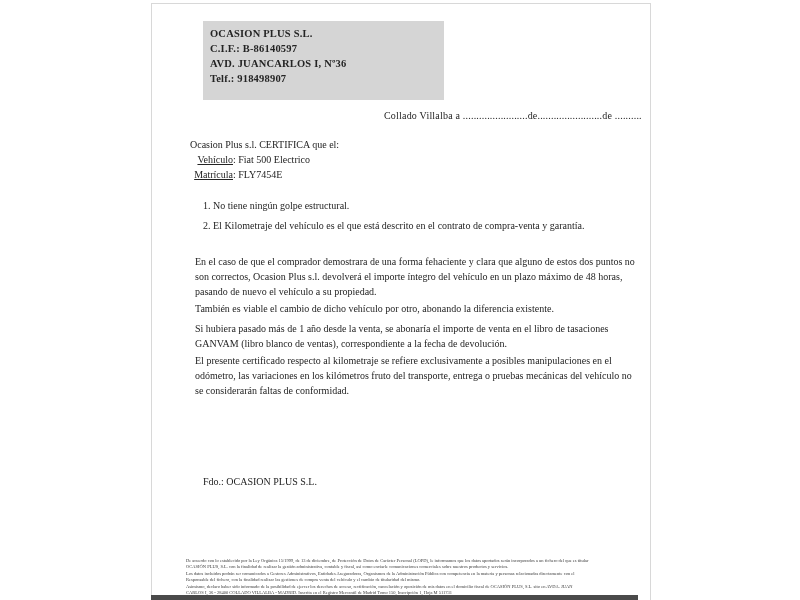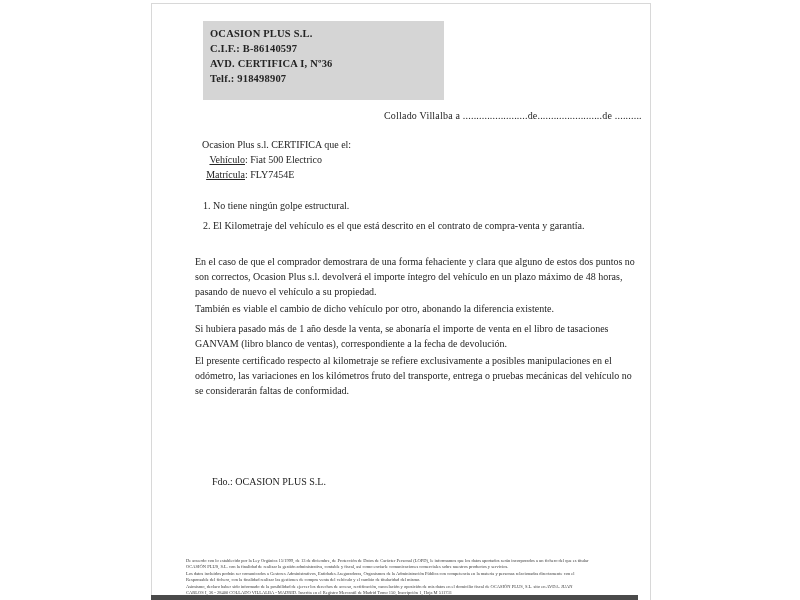--- a/index.html
+++ b/index.html
@@ -45,21 +45,21 @@
   }
   .date-line {
     position: absolute;
     left: 232px;
     top: 106px;
     font-size: 10px;
     letter-spacing: 0.2px;
   }
   .certify {
     position: absolute;
-    left: 50px;
+    left: 38px;
     top: 133px;
     font-size: 10px;
     line-height: 15px;
   }
   .certify .label {
     display: inline-block;
     width: 43px;
     text-decoration: underline;
     text-align: right;
   }
@@ -77,21 +77,21 @@
     font-size: 10px;
     line-height: 15px;
     text-align: left;
   }
   .para-1 { top: 250px; }
   .para-2 { top: 297px; }
   .para-3 { top: 317px; }
   .para-4 { top: 349px; }
   .signature {
     position: absolute;
-    left: 60px;
+    left: 51px;
     top: 472px;
     font-size: 10px;
   }
   .fine-print {
     position: absolute;
     left: 34px;
     top: 553px;
     width: 872px;
     transform: scale(0.5);
     transform-origin: 0 0;
@@ -111,21 +111,21 @@
 </style>
 </head>
 <body>
 
 <div class="canvas">
   <div class="page">
 
     <div class="letterhead">
       <div>OCASION PLUS S.L.</div>
       <div>C.I.F.: B-86140597</div>
-      <div>AVD. CERTIFICA I, Nº36</div>
+      <div>AVD. JUANCARLOS I, Nº36</div>
       <div>Telf.: 918498907</div>
     </div>
 
     <div class="date-line">Collado Villalba a ........................de........................de ..........</div>
 
     <div class="certify">
       <div>Ocasion Plus s.l. CERTIFICA que el:</div>
       <div>
         <span class="label">Vehículo</span><span>: Fiat 500 Electrico</span>
       </div>

